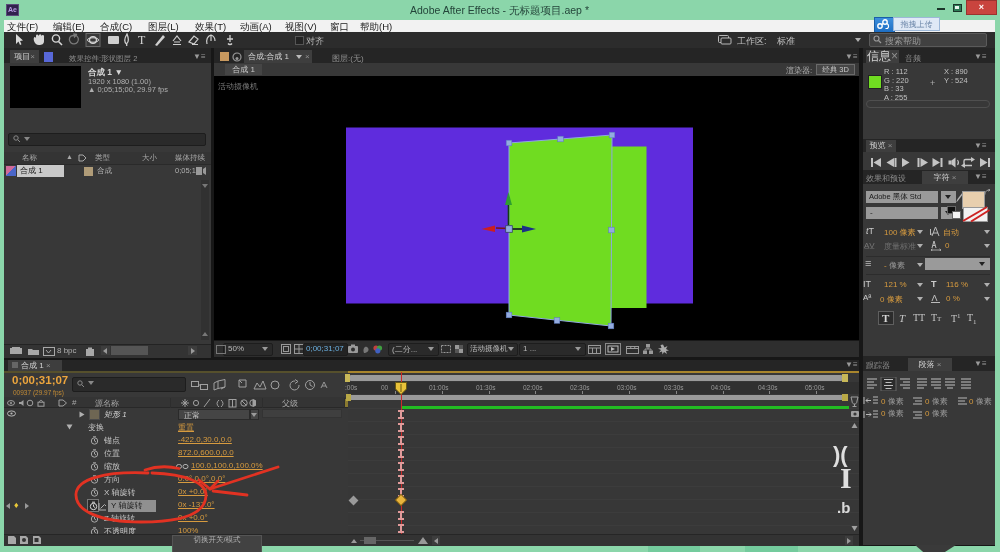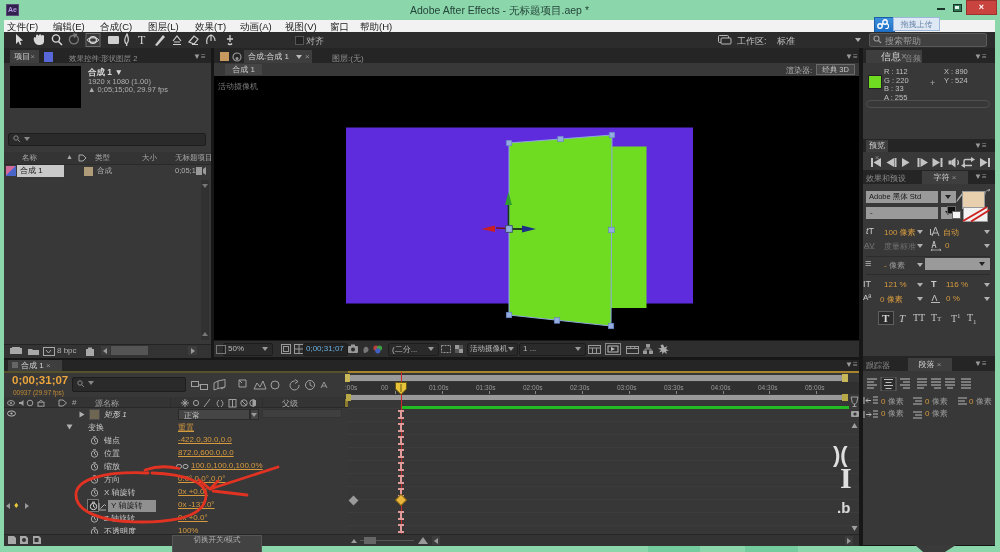--- a/index.html
+++ b/index.html
@@ -105,21 +105,21 @@
 <div class="dn" style="left:24px;top:137px;border-top-color:#888;"></div>
 
 <div class="ab" style="left:4px;top:152px;width:207px;height:12px;background:#343434;border-bottom:1px solid #2a2a2a;"></div>
 <div class="tx" style="left:22px;top:153px;font-size:7.5px;color:#a8a8a8;">名称</div>
 <div class="tx" style="left:66px;top:153px;font-size:7px;color:#a8a8a8;">▲</div>
 <svg class="ab" style="left:78px;top:154px;" width="9" height="8" viewBox="0 0 9 8">
     <path d="M1 1 L5 1 L8 4 L5 7 L1 7 Z" fill="none" stroke="#a8a8a8"></path>
   </svg>
 <div class="tx" style="left:95px;top:153px;font-size:7.5px;color:#a8a8a8;">类型</div>
 <div class="tx" style="left:142px;top:153px;font-size:7.5px;color:#a8a8a8;">大小</div>
-<div class="tx" style="left:175px;top:153px;font-size:7.5px;color:#a8a8a8;">无标题项目</div>
+<div class="tx" style="left:175px;top:153px;font-size:7.5px;color:#a8a8a8;">媒体持续</div>
 
 <div class="ab" style="left:6px;top:166px;width:10px;height:10px;background:linear-gradient(135deg,#d06a9a 50%,#4a66c8 50%);"></div>
 <div class="ab" style="left:17px;top:165px;width:47px;height:12px;background:#c9c9c9;color:#1a1a1a;font-size:8px;line-height:12px;padding-left:3px;box-sizing:border-box;">合成 1</div>
 <div class="ab" style="left:84px;top:167px;width:9px;height:9px;background:#b09c78;"></div>
 <div class="tx" style="left:97px;top:166px;font-size:7.5px;color:#b0b0b0;">合成</div>
 <div class="tx" style="left:175px;top:166px;font-size:7.5px;color:#b0b0b0;">0;05;1</div>
 <svg class="ab" style="left:195px;top:165px;" width="12" height="12" viewBox="0 0 12 12">
     <rect x="1" y="2" width="6" height="8" fill="#9a9a9a"></rect>
     <path d="M8 4 L11 2 L11 10 L8 8 Z" fill="#9a9a9a"></path>
   </svg>
@@ -241,36 +241,36 @@
   <rect x="58" y="1" width="4" height="3.5" fill="#999"></rect>
     <rect x="55" y="7.5" width="4" height="3.5" fill="#999"></rect>
     <rect x="61" y="7.5" width="4" height="3.5" fill="#999"></rect>
     <path d="M60 4.5 L60 6 M57 7.5 L57 6 L63 6 L63 7.5" fill="none" stroke="#999"></path>
   <path d="M75 1.5 L76.5 4.5 L79.5 3 L78 6 L81 7.5 L78 8 L79 11 L76 9 L74.5 11.5 L74 8.5 L71 9.5 L73 7 L70 5.5 L73.5 5 L72.5 2 Z" fill="#aaa"></path>
 </svg>
 <div class="tx" style="left:678px;top:344px;font-size:8px;color:#c8842c;margin-top:16px;">+0.0</div>
 
 <div class="ab" style="left:863px;top:48px;width:132px;height:91px;background:#383838;"></div>
 <div class="ab" style="left:863px;top:48px;width:132px;height:15px;background:#252525;"></div>
-<div class="tab" style="left:866px;top:50px;width:56px;height:13px;font-size:10px;line-height:13px;text-align:center;">信息<span style="color:#909090;">×</span></div>
+<div class="tab" style="left:866px;top:50px;width:33px;height:13px;font-size:12px;line-height:13px;text-align:center;">信息<span style="color:#909090;">×</span></div>
 <div class="tx" style="left:905px;top:53px;font-size:8px;color:#909090;">音频</div>
 <div class="pm" style="left:974px;top:52px;">▼≡</div>
 <div class="ab" style="left:868px;top:75px;width:12px;height:12px;background:#70dc21;border:1px solid #222;"></div>
 <div class="tx" style="left:884px;top:67px;font-size:7.5px;color:#c0c0c0;">R : 112</div>
 <div class="tx" style="left:884px;top:75.5px;font-size:7.5px;color:#c0c0c0;">G : 220</div>
 <div class="tx" style="left:884px;top:84px;font-size:7.5px;color:#c0c0c0;">B : 33</div>
 <div class="tx" style="left:884px;top:92.5px;font-size:7.5px;color:#c0c0c0;">A : 255</div>
 <div class="tx" style="left:944px;top:67px;font-size:7.5px;color:#c0c0c0;">X : 890</div>
 <div class="tx" style="left:944px;top:75.5px;font-size:7.5px;color:#c0c0c0;">Y : 524</div>
 <div class="tx" style="left:930px;top:78px;font-size:9px;color:#aaa;">+</div>
 <div class="ab" style="left:866px;top:100px;width:124px;height:8px;border:1px solid #4f4f4f;border-radius:4px;box-sizing:border-box;"></div>
 
 <div class="ab" style="left:863px;top:139px;width:132px;height:31px;background:#383838;"></div>
 <div class="ab" style="left:863px;top:139px;width:132px;height:13px;background:#252525;"></div>
-<div class="tab" style="left:866px;top:140px;width:22px;height:12px;font-size:8px;line-height:12px;text-align:center;">预览 <span style="color:#909090;">×</span></div>
+<div class="tab" style="left:866px;top:140px;width:30px;height:12px;font-size:8px;line-height:12px;text-align:center;">预览 <span style="color:#909090;">×</span></div>
 <div class="pm" style="left:974px;top:141px;">▼≡</div>
 <svg class="ab" style="left:868px;top:156px;" width="124" height="13" viewBox="0 0 124 13">
   <g fill="#c4c4c4">
     <rect x="3" y="2" width="2" height="9"></rect>
       <polygon points="13,2 13,11 5.5,6.5"></polygon>
     <polygon points="26,2 26,11 18.5,6.5"></polygon>
       <rect x="26.5" y="2" width="2" height="9"></rect>
     <polygon points="34,2 41.5,6.5 34,11"></polygon>
     <rect x="49.5" y="2" width="2" height="9"></rect>
       <polygon points="52.5,2 60,6.5 52.5,11"></polygon>

